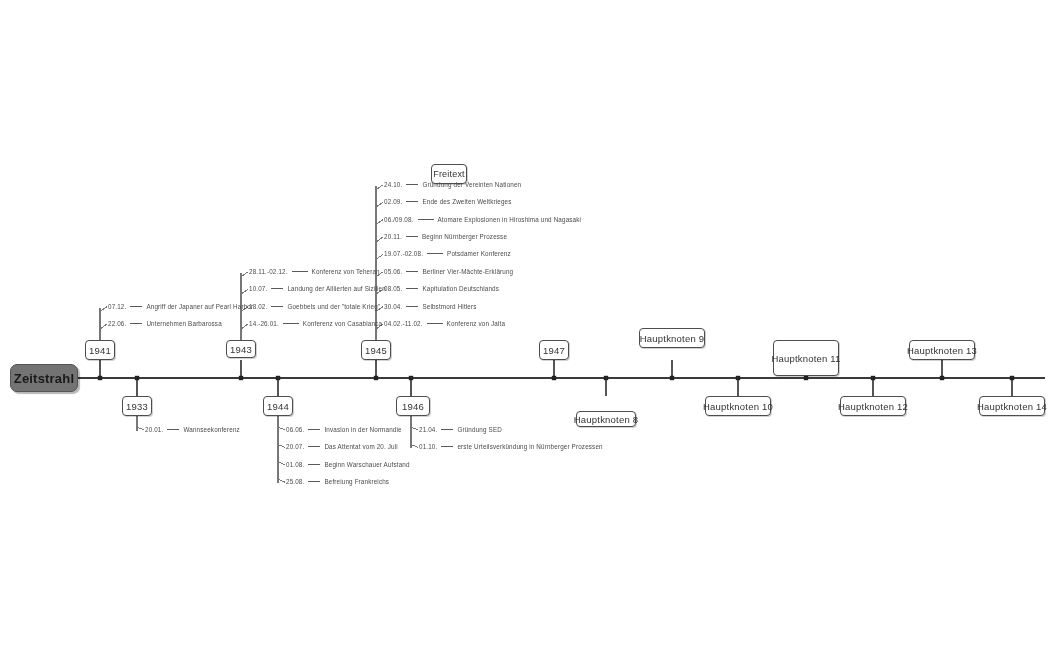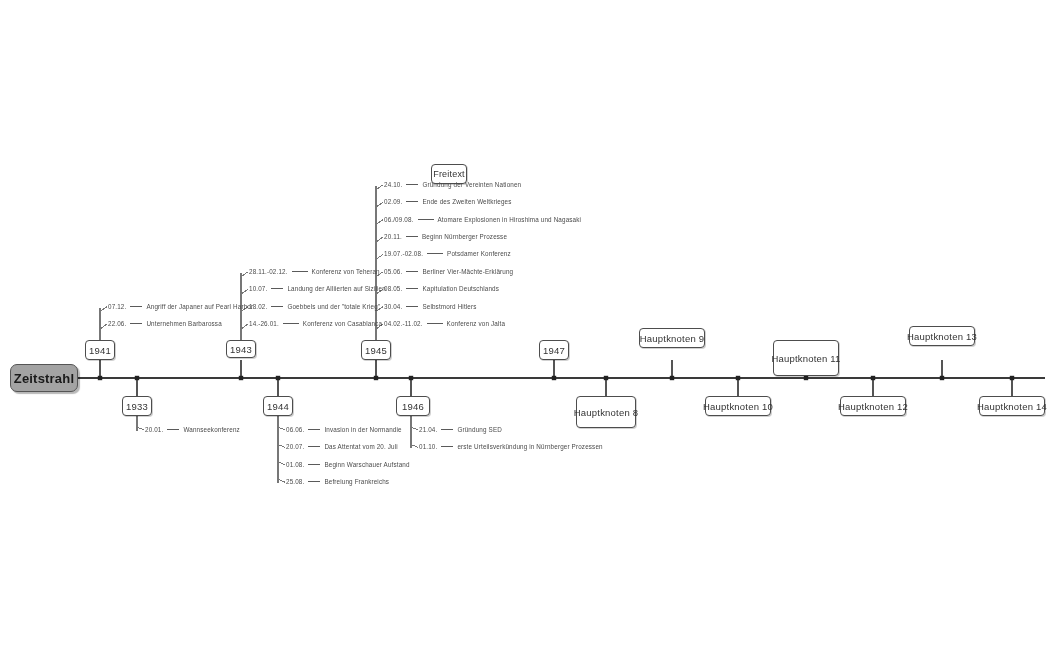--- a/index.html
+++ b/index.html
@@ -19,21 +19,21 @@
     border:1px solid #4d4d4d;
     border-radius:4px;
     color:#333333;
     font-size:9.5px;
     letter-spacing:.2px;
     display:flex;align-items:center;justify-content:center;
     white-space:nowrap;
     box-shadow:1px 1px 0 rgba(0,0,0,.18);
   }
   .node.root{
-    background:#a3a3a3;
+    background:#737373;
     border:1.6px solid #555;
     border-radius:7px;
     color:#1a1a1a;
     font-weight:bold;
     font-size:13px;
     box-shadow:2px 2px 1px rgba(0,0,0,.28);
   }
   .node.freetext{font-size:9px;}
 
   .leaf{
@@ -233,20 +233,20 @@
       <span class="date">21.04.</span>
       <span class="dash" style="width: 12px;"></span>
       <span class="txt">Gründung SED</span>
     </div>
     <div class="leaf" style="left: 419px; top: 442.4px;">
       <span class="date">01.10.</span>
       <span class="dash" style="width: 12px;"></span>
       <span class="txt">erste Urteilsverkündung in Nürnberger Prozessen</span>
     </div>
     <div class="node " style="left: 539px; top: 340px; width: 30px; height: 20px;">1947</div>
-    <div class="node " style="left: 576px; top: 396px; width: 60px; height: 32px;">Hauptknoten 8</div>
+    <div class="node " style="left: 576px; top: 411px; width: 60px; height: 16px;">Hauptknoten 8</div>
     <div class="node " style="left: 639px; top: 328px; width: 66px; height: 20px;">Hauptknoten 9</div>
     <div class="node " style="left: 705px; top: 396px; width: 66px; height: 20px;">Hauptknoten 10</div>
     <div class="node " style="left: 773px; top: 340px; width: 66px; height: 36px;">Hauptknoten 11</div>
     <div class="node " style="left: 840px; top: 396px; width: 66px; height: 20px;">Hauptknoten 12</div>
-    <div class="node " style="left: 909px; top: 326px; width: 66px; height: 20px;">Hauptknoten 13</div>
+    <div class="node " style="left: 909px; top: 340px; width: 66px; height: 20px;">Hauptknoten 13</div>
     <div class="node " style="left: 979px; top: 396px; width: 66px; height: 20px;">Hauptknoten 14</div>
   </div>
 
 </body></html>

